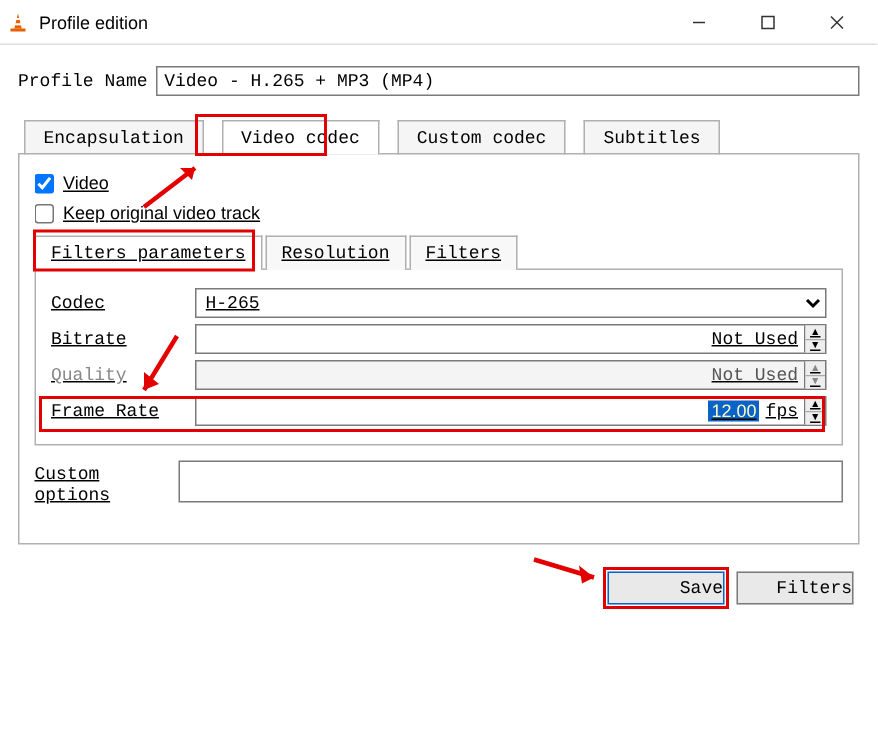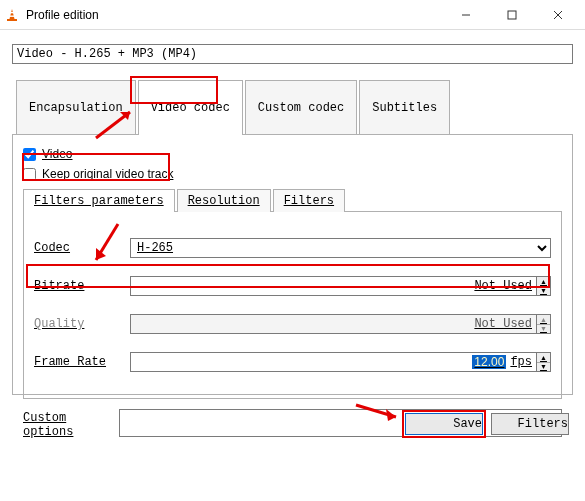--- a/index.html
+++ b/index.html
@@ -8,30 +8,30 @@
 .titlebar .cone { width: 16px; height: 16px; margin-right: 6px; }
 .titlebar .title { flex: 1; font-size: 12px; color: #000; }
 .winbtns { display: flex; height: 100%; }
 .winbtn { width: 46px; display: flex; align-items: center; justify-content: center; cursor: default; }
 .winbtn svg { width: 10px; height: 10px; }
 .content { padding: 10px 12px 8px; }
 .namerow { display: flex; align-items: center; gap: 6px; margin: 4px 0 16px; }
 .namerow label { white-space: nowrap; font-family: "Courier New", monospace; }
 .namerow input { flex: 1; height: 20px; border: 1px solid #7a7a7a; padding: 1px 4px; font-family: "Courier New", monospace; }
 .tabs { display: flex; position: relative; margin-left: 4px; }
-.tab { padding: 20px 12px; border: 1px solid #b0b0b0; border-bottom: none; background: #f5f5f5; margin-right: 2px; font-family: "Courier New", monospace; cursor: default; }
+.tab { padding: 4px 12px; border: 1px solid #b0b0b0; border-bottom: none; background: #f5f5f5; margin-right: 12px; font-family: "Courier New", monospace; cursor: default; }
 .tab.active { background: #fff; position: relative; z-index: 2; }
 .tabpanel { border: 1px solid #b0b0b0; margin-top: -1px; padding: 10px 10px 12px; height: 261px; position: relative; text-decoration: underline; }
 .chk { display: flex; align-items: center; gap: 6px; margin: 2px 0 6px; font-family: "Courier New", monospace; }
 .chk input { width: 13px; height: 13px; }
 .subtabs { display: flex; margin-top: 8px; margin-left: 0; }
 .subtab { padding: 4px 10px; border: 1px solid #b0b0b0; border-bottom: none; margin-right: 2px; background: #f8f8f8; font-family: "Courier New", monospace; cursor: default; }
 .subtab.active { background: #fff; z-index: 2; position: relative; }
 .subpanel { border: 1px solid #b0b0b0; margin-top: -1px; padding: 8px 10px; }
-.formrow { display: flex; align-items: center; margin: 18px 0; }
+.formrow { display: flex; align-items: center; margin: 4px 0; }
 .formrow .lbl { width: 96px; font-family: "Courier New", monospace; }
 .formrow .ctrl { flex: 1; display: flex; align-items: center; }
 .formrow select { width: 100%; height: 20px; border: 1px solid #7a7a7a; background: #fff; font-family: "Courier New", monospace; padding-left: 2px; }
 .spinwrap { flex: 1; display: flex; align-items: center; height: 20px; border: 1px solid #7a7a7a; background: #fff; }
 .spinwrap input { flex: 1; border: none; outline: none; text-align: right; padding-right: 4px; height: 100%; font-family: "Courier New", monospace; background: transparent; }
 .spinwrap .unit { padding: 0 4px; font-family: "Courier New", monospace; }
 .spinbtns { display: flex; flex-direction: column; width: 14px; height: 100%; border-left: 1px solid #7a7a7a; }
 .spinbtns div { flex: 1; display: flex; align-items: center; justify-content: center; font-size: 7px; line-height: 1; background: #eee; cursor: default; }
 .spinbtns div:first-child { border-bottom: 1px solid #aaa; }
 .disabled { color: #888; }
@@ -72,20 +72,21 @@
         <svg viewBox="0 0 10 10">
           <line x1="1" y1="1" x2="9" y2="9" stroke="#333" stroke-width="1"></line>
           <line x1="9" y1="1" x2="1" y2="9" stroke="#333" stroke-width="1"></line>
         </svg>
       </div>
   </div>
 </div>
 
 <div class="content">
   <div class="namerow">
+    <label>Profile Name</label>
     <input type="text" value="Video - H.265 + MP3 (MP4)" style="">
   </div>
 
   <div style="position:relative;">
     <div class="tabs">
       <div class="tab">Encapsulation</div>
       <div class="tab active">Video codec</div>
       <div class="tab">Custom codec</div>
       <div class="tab">Subtitles</div>
     </div>

